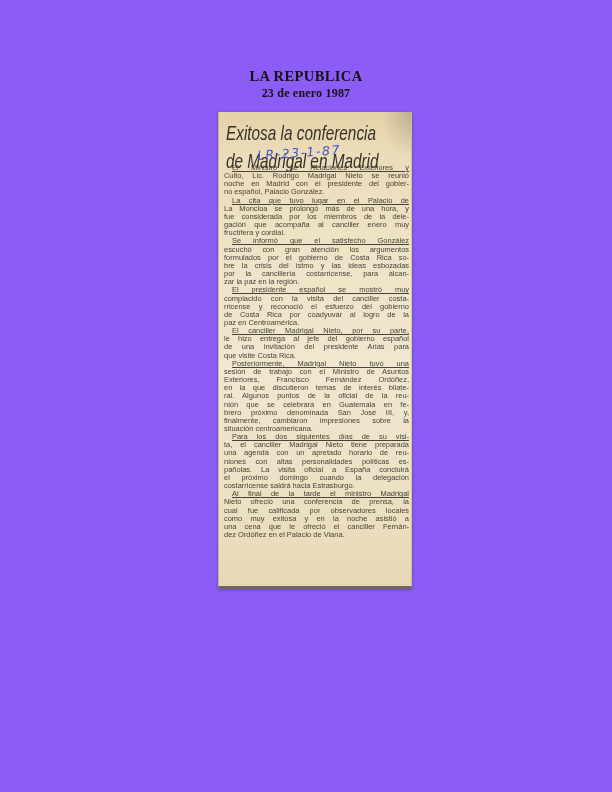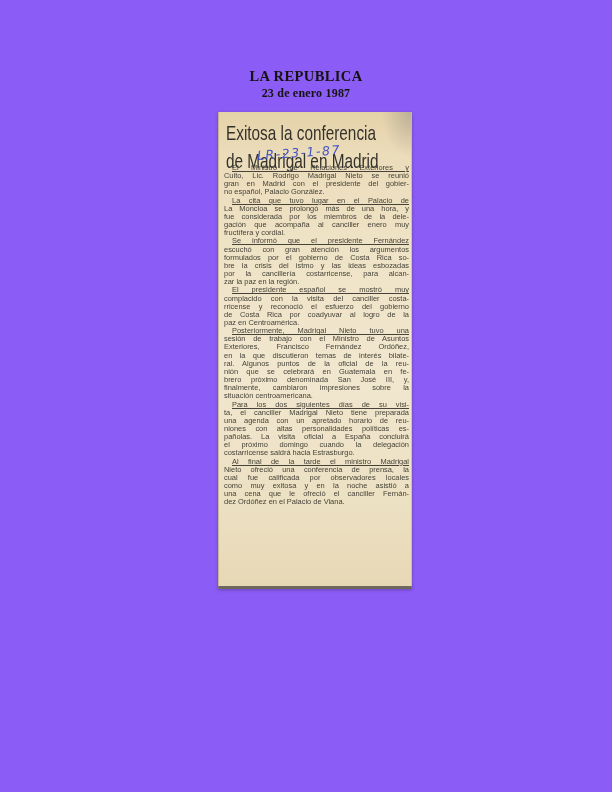--- a/index.html
+++ b/index.html
@@ -42,20 +42,21 @@
     position: absolute; right: 0; top: 0;
     width: 30px; height: 46px;
     background: radial-gradient(ellipse at 100% 0%, rgba(120,118,112,0.38), rgba(120,118,112,0.0) 70%);
     pointer-events: none;
   }
 
   .headline {
     position: absolute;
     left: 7px; top: 7px;
     width: 185px;
+    font-style: italic;
   }
   .hline {
     font-family: "Liberation Sans", sans-serif;
     font-size: 21px;
     font-weight: 500;
     color: #35322b;
     line-height: 28px;
     white-space: nowrap;
     transform: scaleX(0.73);
     transform-origin: 0 0;
@@ -109,44 +110,50 @@
       <div class="hline">Exitosa la conferencia</div>
       <div class="hline">de Madrigal en Madrid</div>
     </div>
 
     <div class="annotation">LR-23-1-87</div>
 
     <div class="article-body">
         <div class="para">
           <div class="tline firstline">El Ministro de Relaciones Exteriores y</div>
           <div class="tline">Culto, Lic. Rodrigo Madrigal Nieto se reunió</div>
-          <div class="tline">gran en Madrid con el presidente del gobier-</div>
+          <div class="tline">noche en Madrid con el presidente del gobier-</div>
           <div class="tline lastline">no español, Palacio González.</div>
         </div>
         <div class="para">
           <div class="tline firstline">La cita que tuvo lugar en el Palacio de</div>
           <div class="tline">La Moncloa se prolongó más de una hora, y</div>
           <div class="tline">fue considerada por los miembros de la dele-</div>
           <div class="tline">gación que acompaña al canciller enero muy</div>
           <div class="tline lastline">fructífera y cordial.</div>
         </div>
         <div class="para">
-          <div class="tline firstline">Se informó que el presidente Fernández</div>
+          <div class="tline firstline">Se informó que el satisfecho González</div>
           <div class="tline">escuchó con gran atención los argumentos</div>
           <div class="tline">formulados por el gobierno de Costa Rica so-</div>
           <div class="tline">bre la crisis del istmo y las ideas esbozadas</div>
           <div class="tline">por la cancillería costarricense, para alcan-</div>
           <div class="tline lastline">zar la paz en la región.</div>
         </div>
         <div class="para">
           <div class="tline firstline">El presidente español se mostró muy</div>
           <div class="tline">complacido con la visita del canciller costa-</div>
           <div class="tline">rricense y reconoció el esfuerzo del gobierno</div>
           <div class="tline">de Costa Rica por coadyuvar al logro de la</div>
           <div class="tline lastline">paz en Centroamérica.</div>
+        </div>
+        <div class="para">
+          <div class="tline firstline">El canciller Madrigal Nieto, por su parte,</div>
+          <div class="tline">le hizo entrega al jefe del gobierno español</div>
+          <div class="tline">de una invitación del presidente Arias para</div>
+          <div class="tline lastline">que visite Costa Rica.</div>
         </div>
         <div class="para">
           <div class="tline firstline">Posteriormente, Madrigal Nieto tuvo una</div>
           <div class="tline">sesión de trabajo con el Ministro de Asuntos</div>
           <div class="tline">Exteriores, Francisco Fernández Ordóñez,</div>
           <div class="tline">en la que discutieron temas de interés bilate-</div>
           <div class="tline">ral. Algunos puntos de la oficial de la reu-</div>
           <div class="tline">nión que se celebrará en Guatemala en fe-</div>
           <div class="tline">brero próximo denominada San José III, y,</div>
           <div class="tline">finalmente, cambiaron impresiones sobre la</div>

